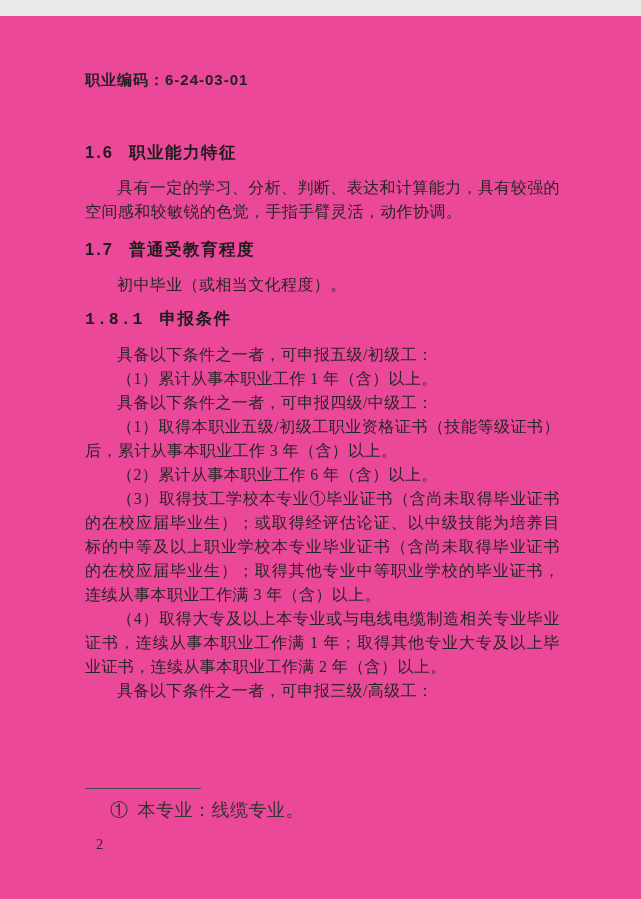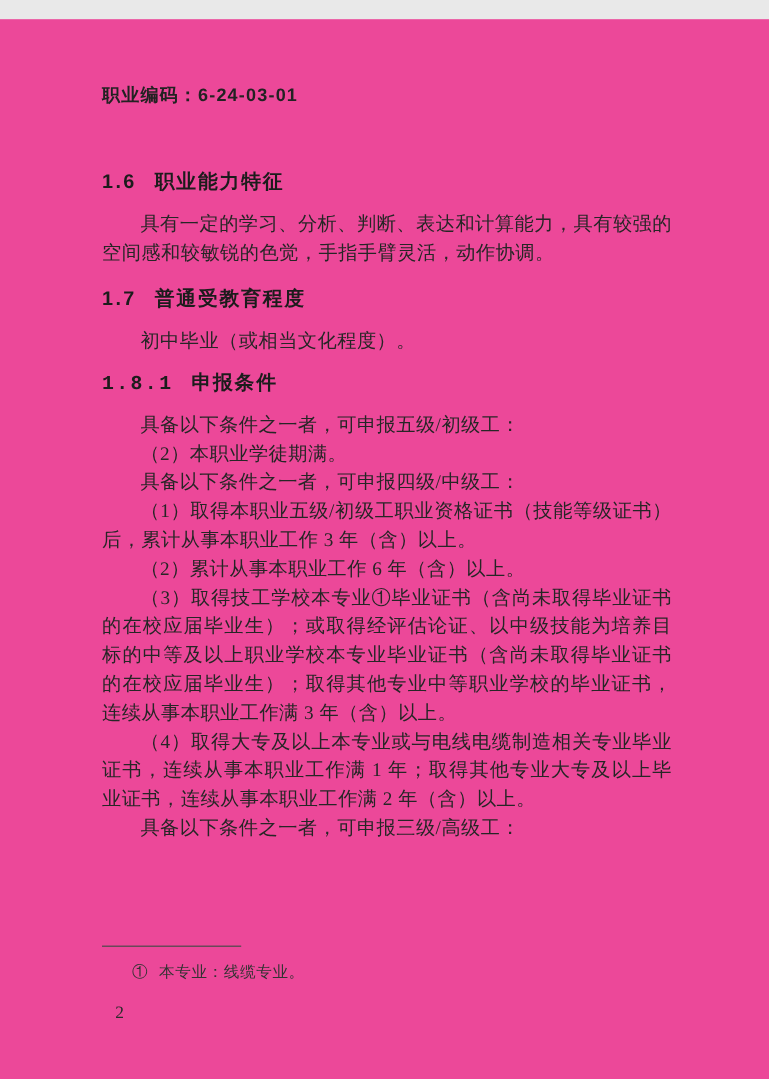--- a/index.html
+++ b/index.html
@@ -62,21 +62,21 @@
     left: 85px;
     top: 772px;
     width: 116px;
     height: 0;
     border-top: 1.5px solid #4a4a4a;
   }
   .footnote {
     position: absolute;
     left: 110px;
     top: 786px;
-    font-size: 13px;
+    font-size: 18px;
     line-height: 16px;
     letter-spacing: 0.5px;
     color: #333;
   }
   .footnote .fn-marker {
     margin-right: 9px;
   }
   .page-number {
     position: absolute;
     left: 96px;
@@ -94,21 +94,21 @@
     <span>职业编码：6-24-03-01</span>
   </header>
 
   <main class="doc-body">
       <div class="heading level-2"><span class="sec-num">1.6</span><span>职业能力特征</span></div>
       <p class="para">具有一定的学习、分析、判断、表达和计算能力，具有较强的空间感和较敏锐的色觉，手指手臂灵活，动作协调。</p>
       <div class="heading level-2"><span class="sec-num">1.7</span><span>普通受教育程度</span></div>
       <p class="para">初中毕业（或相当文化程度）。</p>
       <div class="heading level-3"><span class="sec-num">1.8.1</span><span>申报条件</span></div>
       <p class="para">具备以下条件之一者，可申报五级/初级工：</p>
-      <p class="para">（2）本职业学徒期满。</p>
+      <p class="para">（1）累计从事本职业工作 1 年（含）以上。</p>
       <p class="para">具备以下条件之一者，可申报四级/中级工：</p>
       <p class="para">（1）取得本职业五级/初级工职业资格证书（技能等级证书）后，累计从事本职业工作 3 年（含）以上。</p>
       <p class="para">（2）累计从事本职业工作 6 年（含）以上。</p>
       <p class="para">（3）取得技工学校本专业①毕业证书（含尚未取得毕业证书的在校应届毕业生）；或取得经评估论证、以中级技能为培养目标的中等及以上职业学校本专业毕业证书（含尚未取得毕业证书的在校应届毕业生）；取得其他专业中等职业学校的毕业证书，连续从事本职业工作满 3 年（含）以上。</p>
       <p class="para">（4）取得大专及以上本专业或与电线电缆制造相关专业毕业证书，连续从事本职业工作满 1 年；取得其他专业大专及以上毕业证书，连续从事本职业工作满 2 年（含）以上。</p>
       <p class="para">具备以下条件之一者，可申报三级/高级工：</p>
     </main>
 
   <div class="footnote-rule"></div>
 

